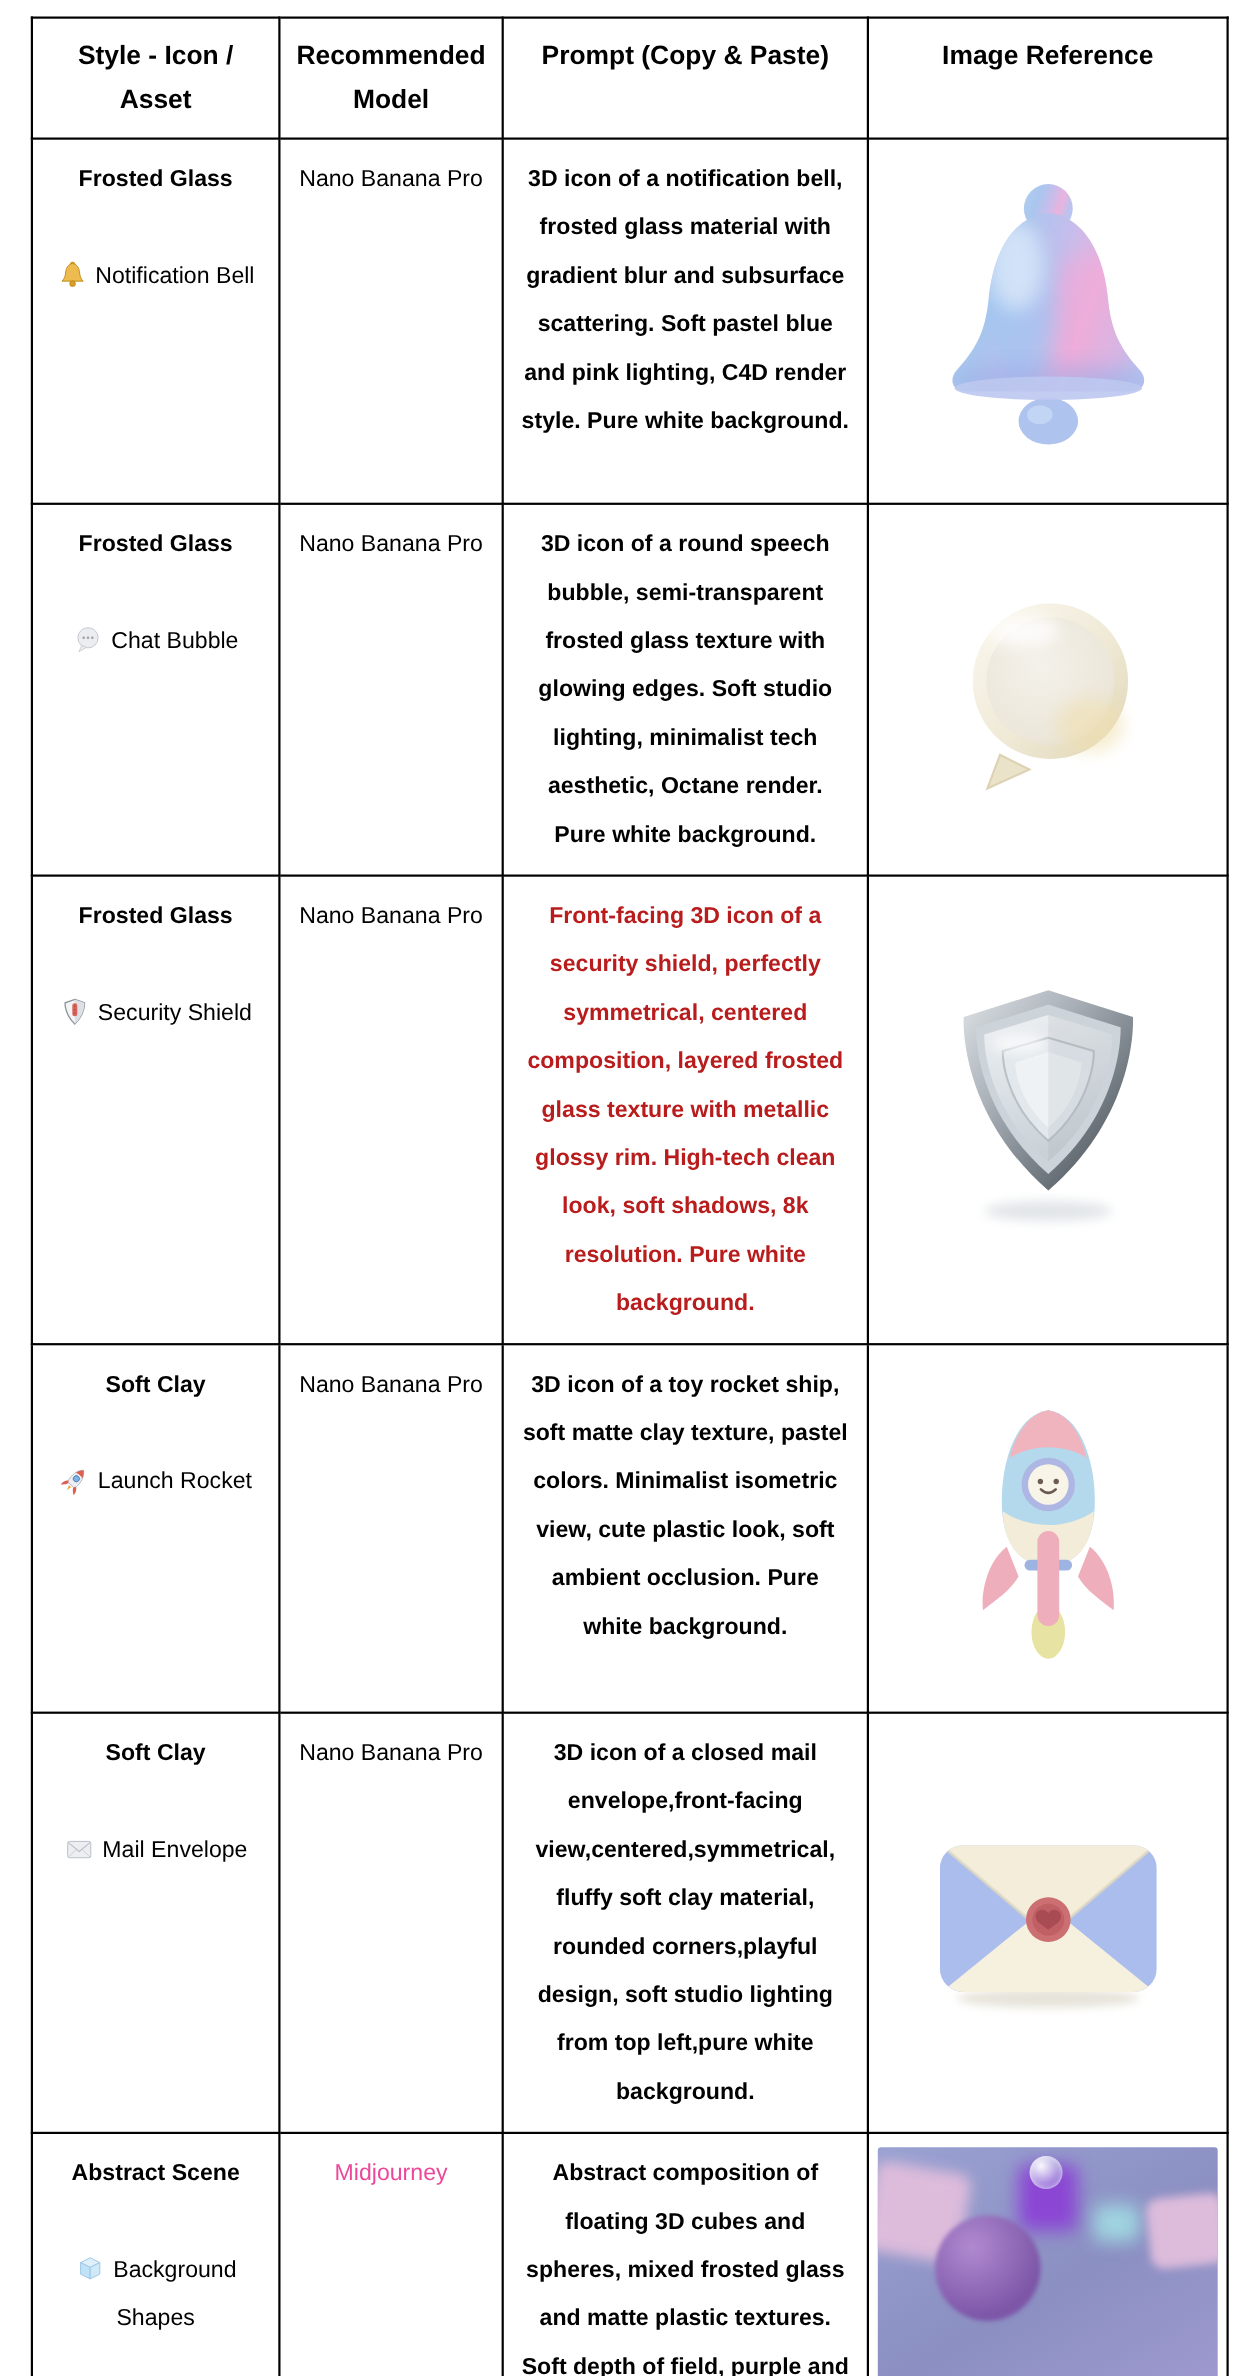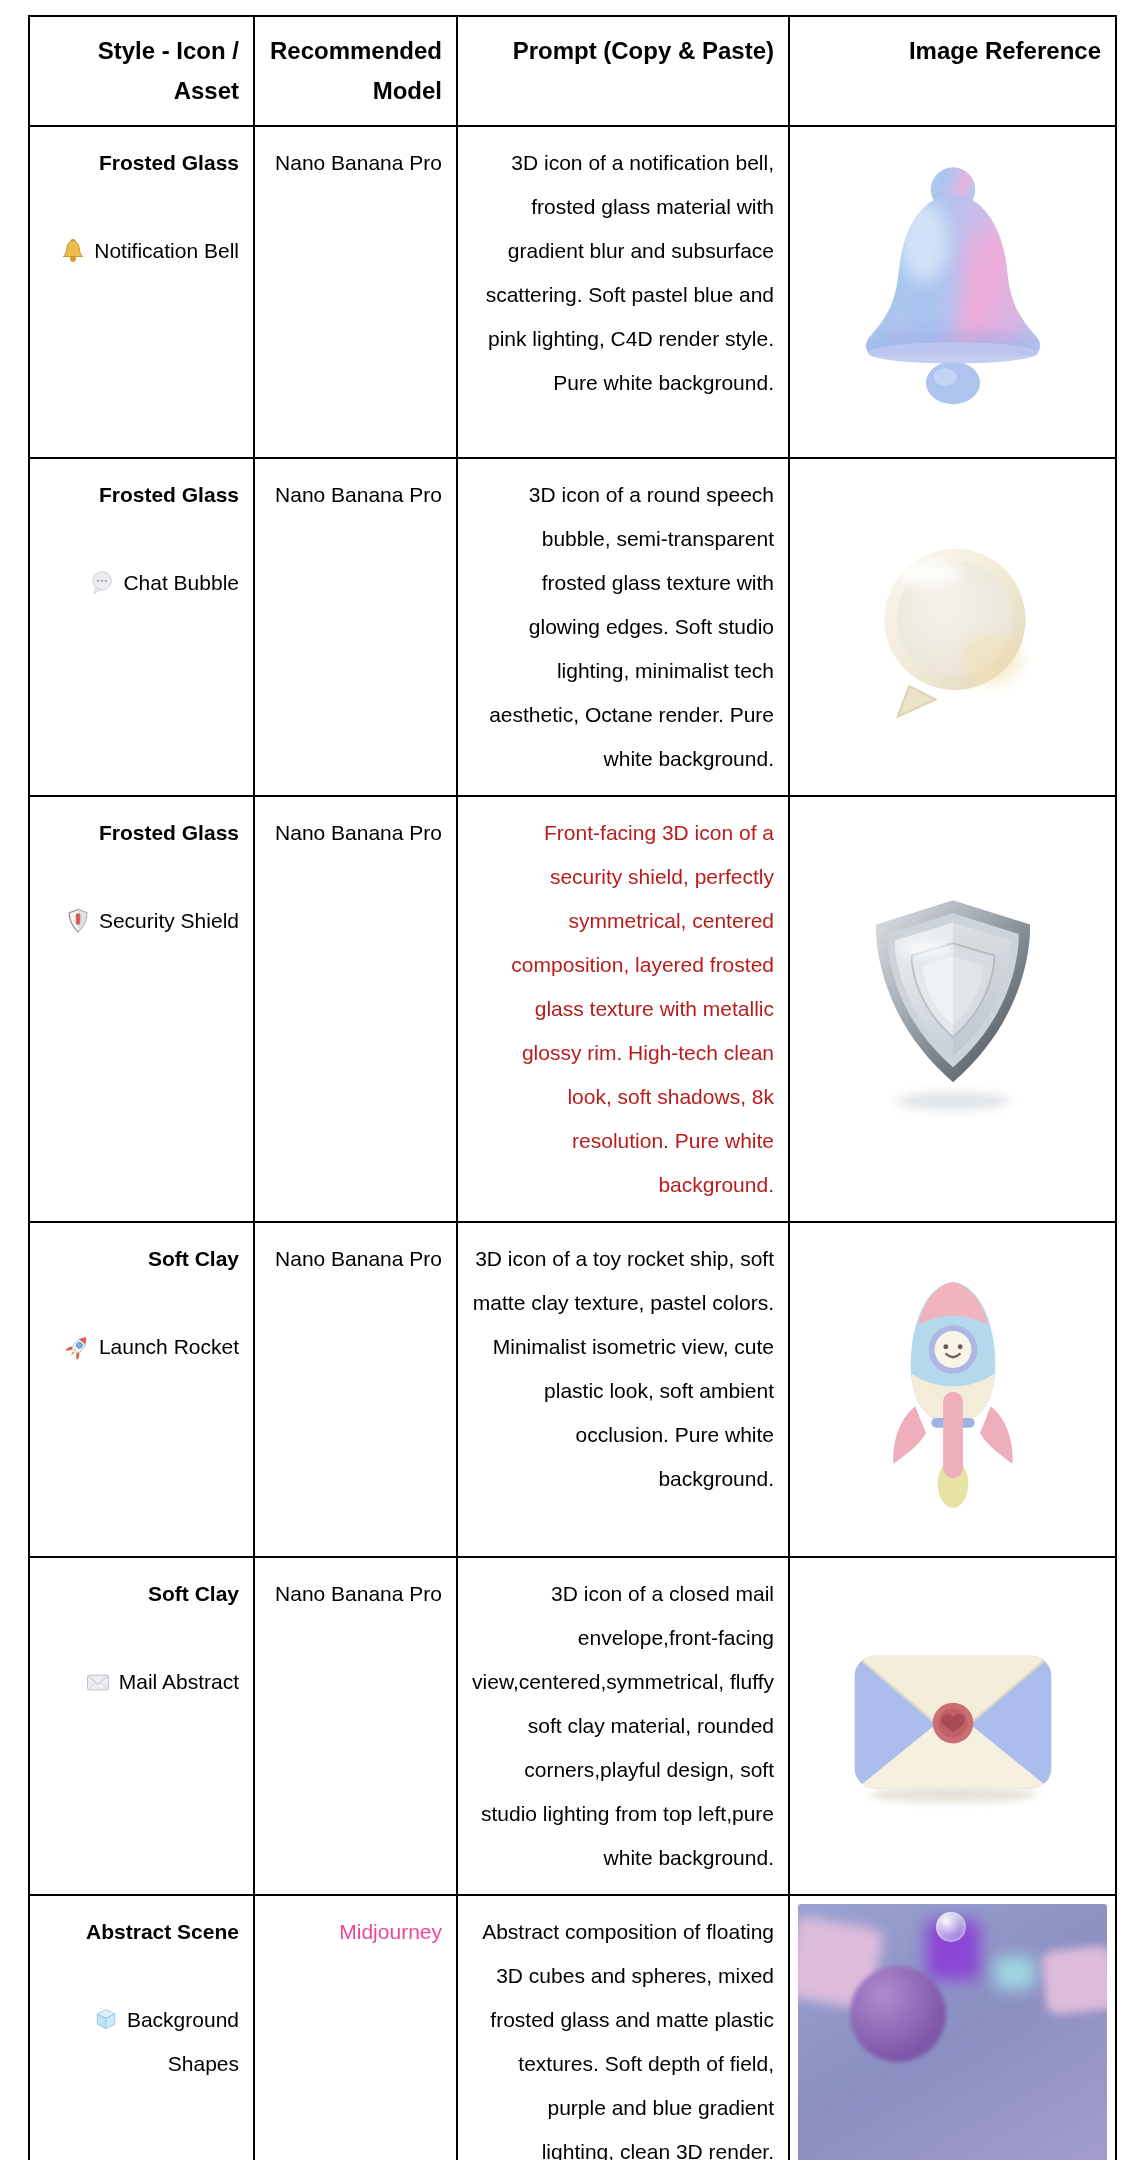--- a/index.html
+++ b/index.html
@@ -3,29 +3,29 @@
 <meta charset="utf-8">
 <style>
   html,body{margin:0;padding:0;}
   body{
     width:1135px;height:2160px;background:#ffffff;
     font-family:"Liberation Sans",sans-serif;color:#000;
     position:relative;overflow:hidden;
   }
   .doc{position:absolute;left:28px;top:15px;}
   table.asset-table{border-collapse:collapse;table-layout:fixed;width:1087px;}
-  th,td{border:2px solid #000;vertical-align:top;text-align:right;margin-left:11px;}
+  th,td{border:2px solid #000;vertical-align:top;text-align:center;margin-left:11px;}
   th{font-size:24px;font-weight:700;padding:14px 14px;line-height:40px;}
   tr.hdr{height:100px;}
   td{font-size:21px;line-height:44px;padding:14px 14px;}
   .style-name{font-weight:700;}
   .asset-line{font-weight:400;margin-top:44px;}
   .model{font-weight:400;}
   .model.dim{color:#ec4899;}
-  .prompt{font-weight:400;}
+  .prompt{font-weight:700;}
   .prompt.dim{color:#b91c1c;}
   td.img-cell{padding:0;vertical-align:middle;}
   .img-wrap{width:100%;height:100%;display:flex;align-items:center;justify-content:center;}
   .emoji{display:inline-block;vertical-align:-7px;margin-right:7px;}
   
   .abstract-box{
     width:309px;height:312px;margin:8px auto;position:relative;overflow:hidden;border-radius:3px;
     background:linear-gradient(150deg,#9aa2d2 0%,#8b8fc2 45%,#a99fd6 100%);
   }
   .abstract-box .sh{position:absolute;}
@@ -251,21 +251,21 @@
   </tr>
 
   <tr style="height:335px">
     <td>
       <div class="style-name">Soft Clay</div>
       <div class="asset-line">
         <svg class="emoji" width="28" height="28" viewBox="0 0 32 32">
           <rect x="4" y="8" width="24" height="17" rx="2" fill="#eceef2" stroke="#b9bdc6" stroke-width="1"></rect>
           <path d="M4.5 9 L16 18.5 L27.5 9" fill="none" stroke="#b9bdc6" stroke-width="1.1"></path>
           <path d="M4.5 24.5 L13 16.5 M27.5 24.5 L19 16.5" fill="none" stroke="#c9ccd4" stroke-width="1"></path>
-        </svg><span>Mail Abstract</span>
+        </svg><span>Mail Envelope</span>
       </div>
     </td>
     <td>
             <div class="model">Nano Banana Pro</div>
           </td>
     <td>
             <div class="prompt">3D icon of a closed mail envelope,front-facing view,centered,symmetrical, fluffy soft clay material, rounded corners,playful design, soft studio lighting from top left,pure white background.</div>
           </td>
     <td class="img-cell">
       <div class="img-wrap">

